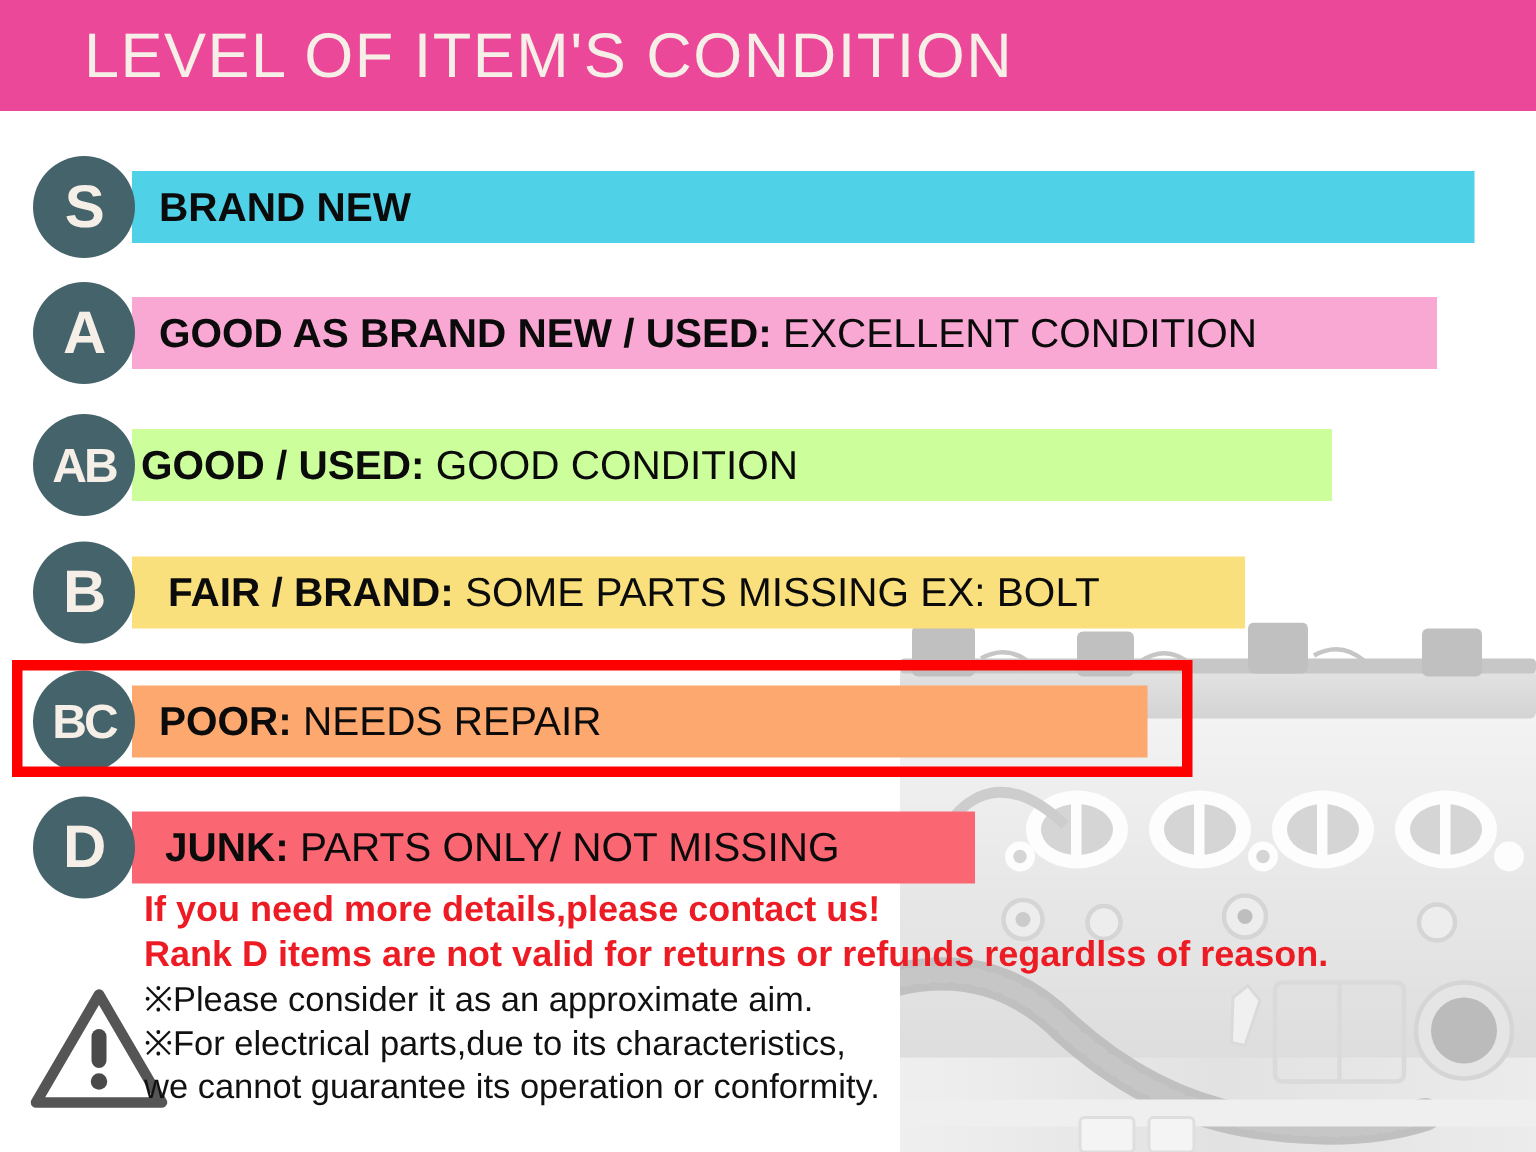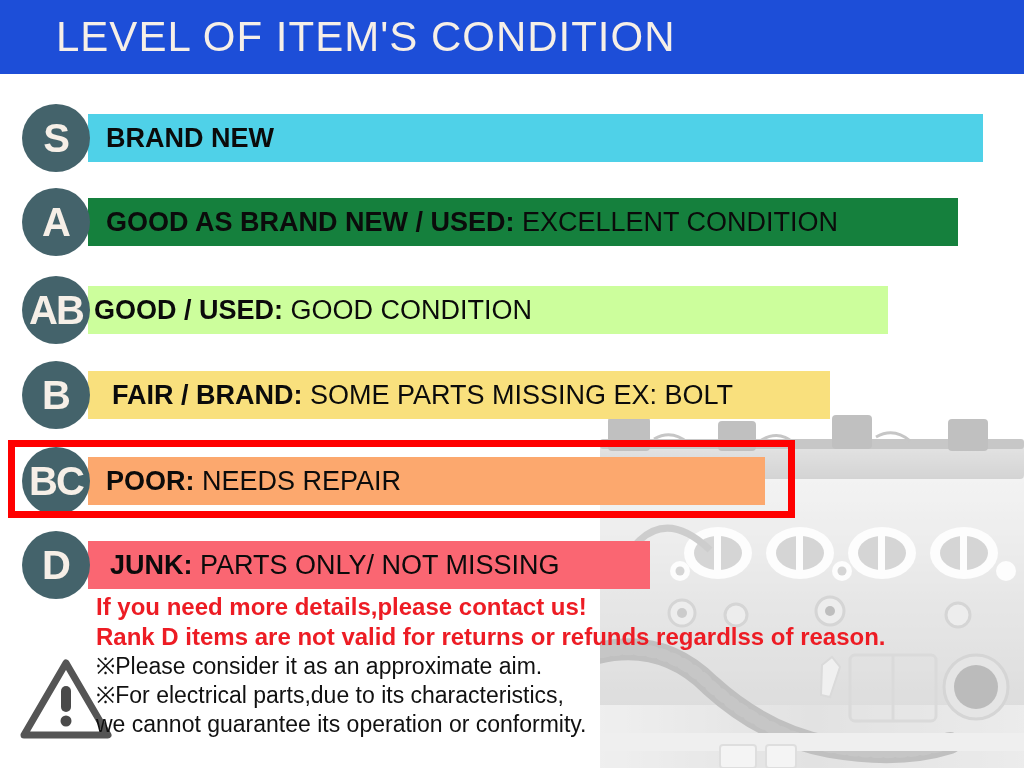--- a/index.html
+++ b/index.html
@@ -18,21 +18,21 @@
     left:600px;top:415px;width:424px;height:353px;
     opacity:.42;
     filter:grayscale(1) contrast(.85) brightness(1.12);
     pointer-events:none;
   }
   .engine-photo svg{display:block;width:100%;height:100%;}
 
   
   .header{
     position:absolute;left:0;top:0;width:1024px;height:74px;
-    background:#1d4ed8;
+    background:#ec4899;
   }
   .header-title{
     position:absolute;left:56px;top:14px;
     font-size:42px;line-height:46px;
     font-weight:400;
     letter-spacing:1px;
     color:#f6efe7;
     white-space:nowrap;
     font-family:"Liberation Sans", sans-serif;
   }
@@ -47,21 +47,21 @@
     z-index:3;
   }
   .badge-label{
     color:#f6efe7;
     font-size:40px;line-height:40px;
     font-weight:700;
     letter-spacing:-1px;
     font-family:"Liberation Sans", sans-serif;
     white-space:nowrap;
   }
-  .badge.two .badge-label{font-size:40px;letter-spacing:-2px;}
+  .badge.two .badge-label{font-size:32px;letter-spacing:-2px;}
   .bar{
     position:absolute;left:88px;top:10px;height:48px;
     display:flex;align-items:center;
     z-index:2;
   }
   .bar-text{
     margin-left:18px;
     font-size:27px;line-height:28px;
     color:#0b0b0b;
     white-space:nowrap;
@@ -73,21 +73,21 @@
   
   #row-s  {top:104px;}
   #row-a  {top:188px;}
   #row-ab {top:276px;}
   #row-b  {top:361px;}
   #row-bc {top:447px;}
   #row-d  {top:531px;}
 
   
   #bar-s  {width:895px;background:#4fd1e8;}
-  #bar-a  {width:870px;background:#15803d;}
+  #bar-a  {width:870px;background:#f9a8d4;}
   #bar-ab {width:800px;background:#ccfe9c;}
   #bar-b  {width:742px;background:#f9e07d;}
   #bar-bc {width:677px;background:#fca86e;}
   #bar-d  {width:562px;background:#fa6672;}
 
   #bar-s .bar-text{}
   #bar-ab .bar-text{margin-left:6px;}
   #bar-b .bar-text{margin-left:24px;}
   #bar-bc .bar-text{}
   #bar-d .bar-text{margin-left:22px;}

